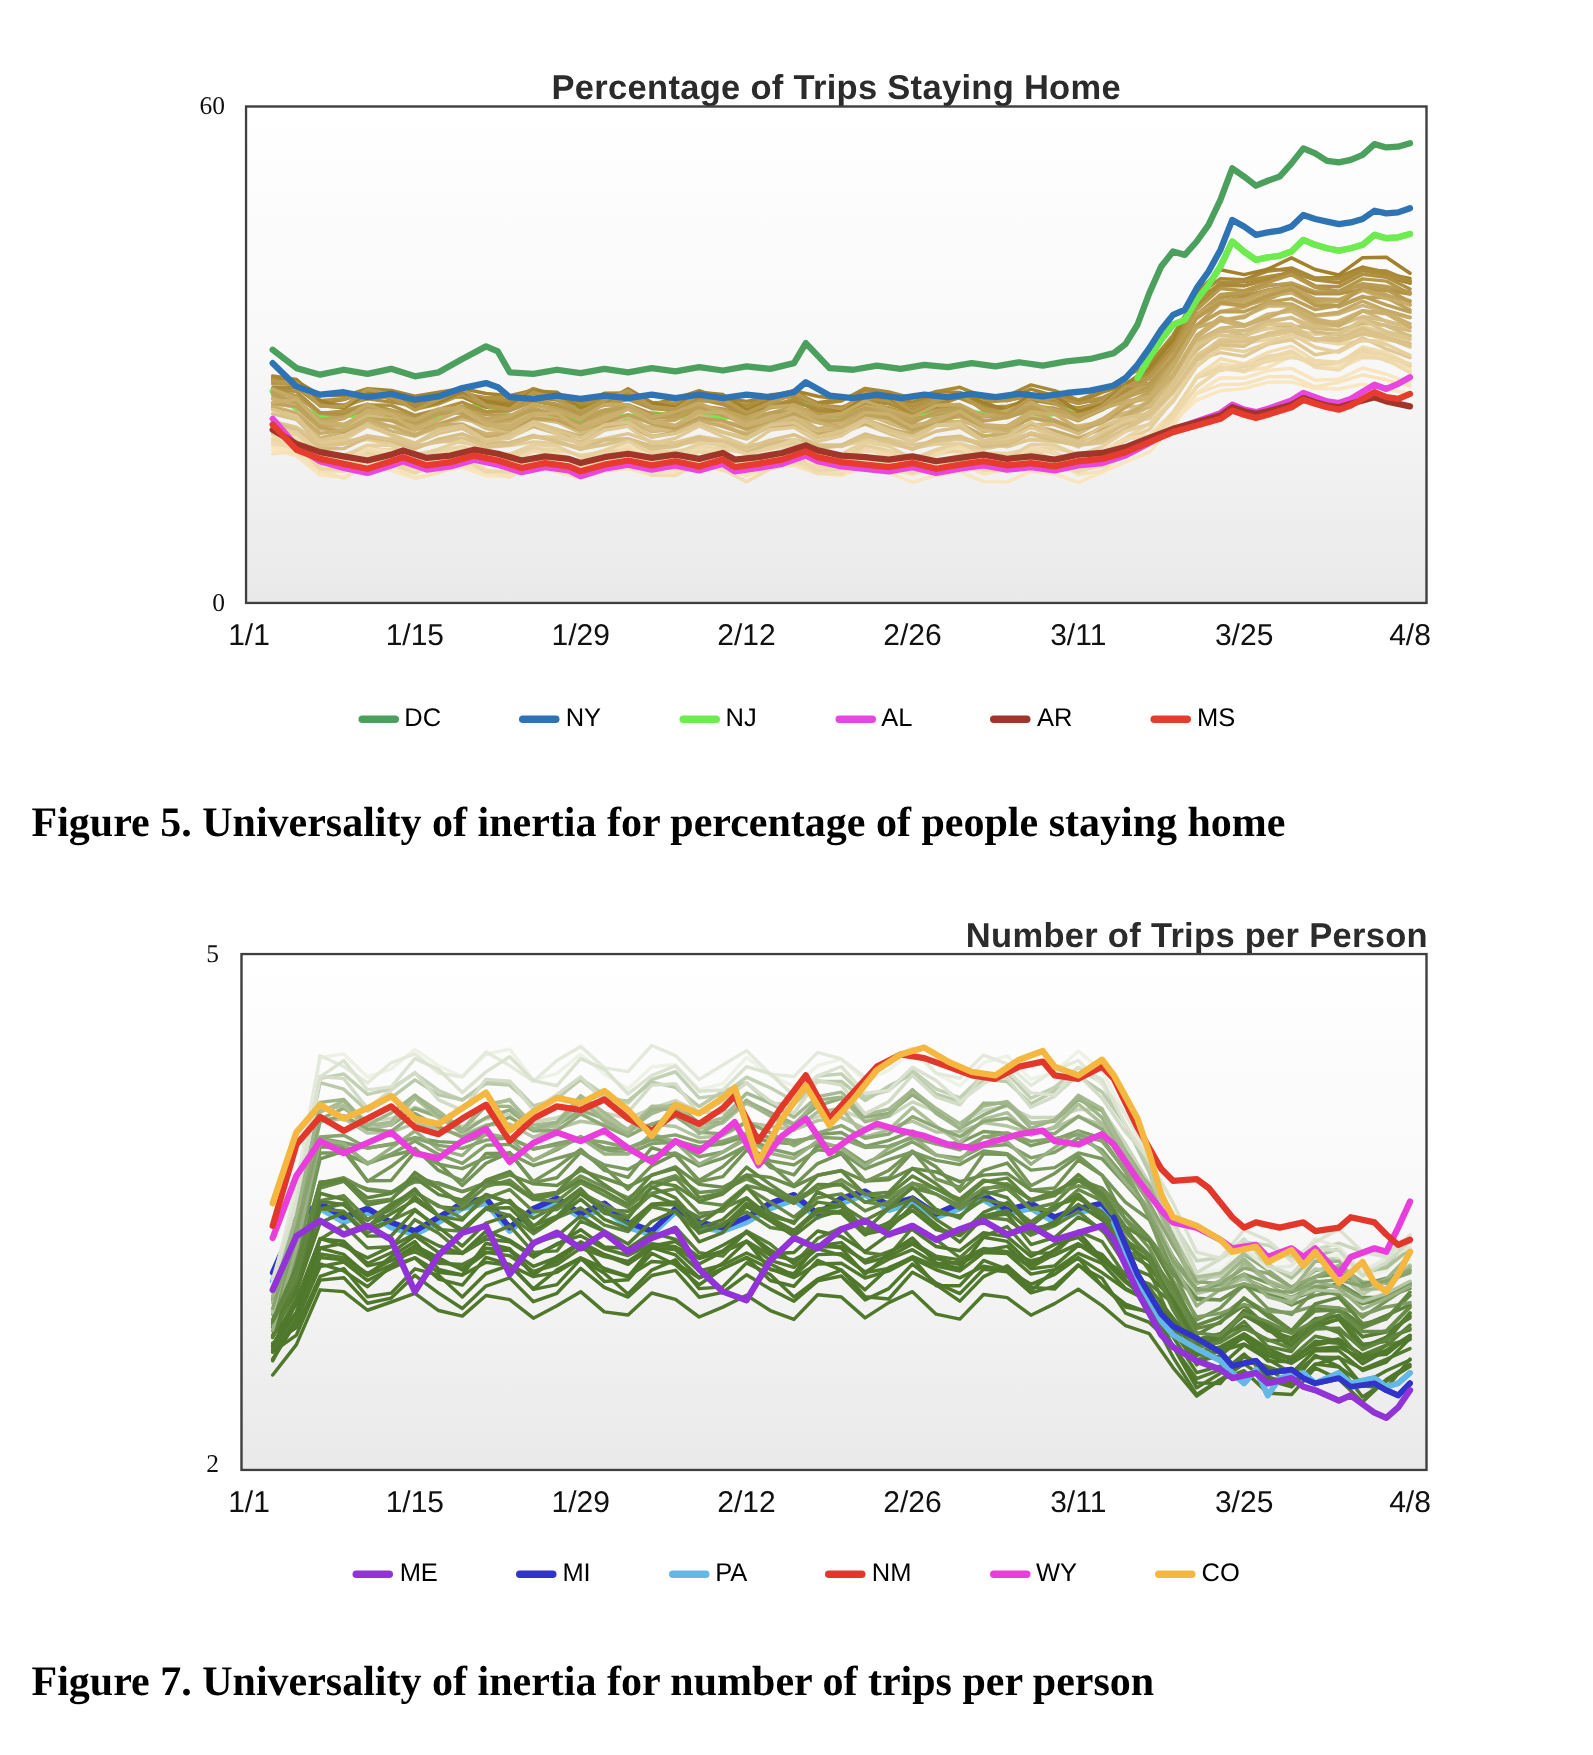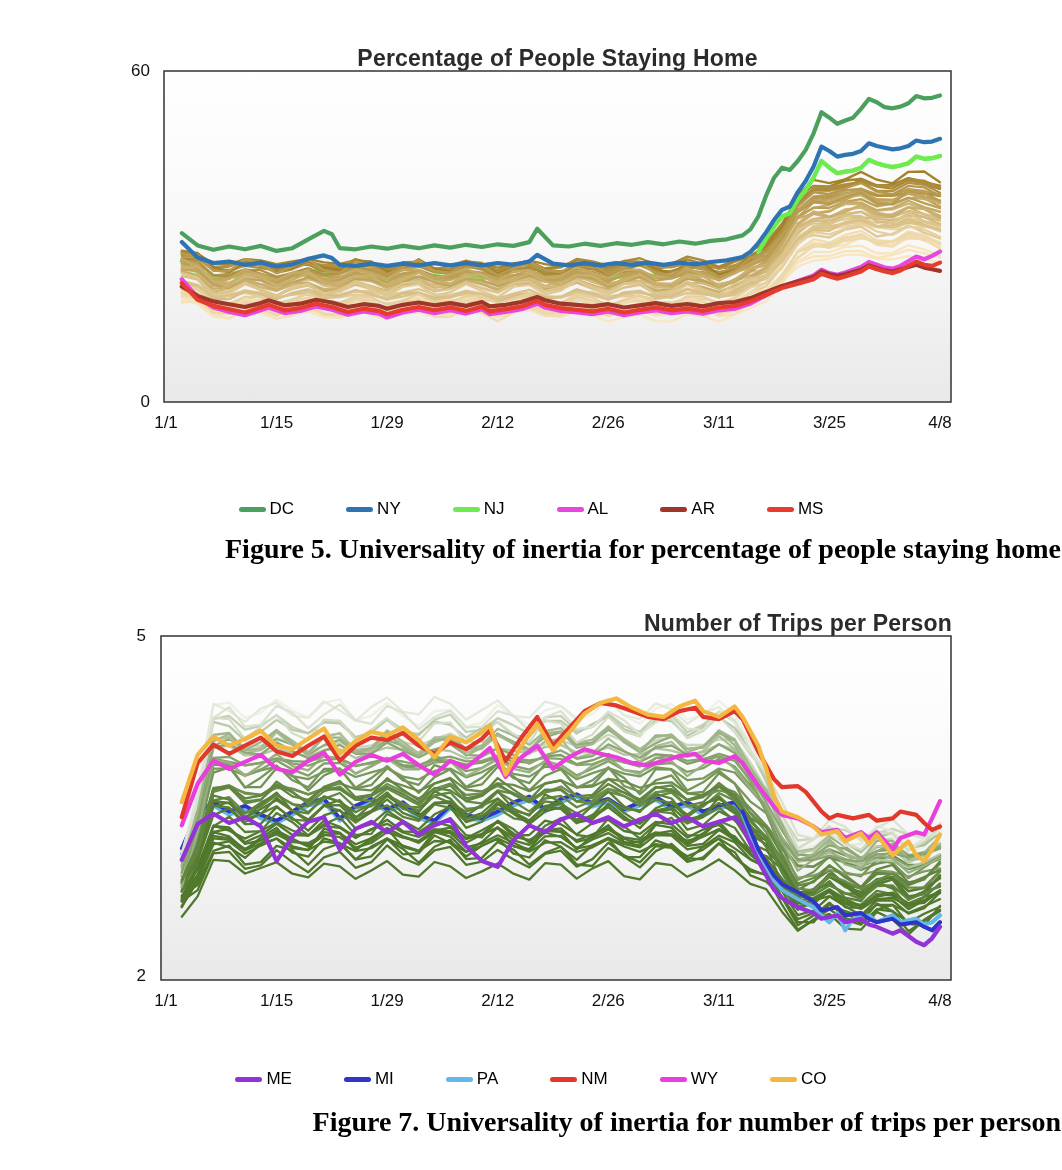--- a/index.html
+++ b/index.html
@@ -5,40 +5,40 @@
   html,body{margin:0;padding:0;background:#fff;}
   .page{position:relative;width:1062px;height:1170px;background:#fff;overflow:hidden;
         font-family:"Liberation Sans",sans-serif;}
   .chart-title{position:absolute;text-align:center;font-size:23px;font-weight:700;
         color:#2b2b2b;letter-spacing:.2px;}
   .t0{left:163px;width:789px;top:26px;}
   .t1{left:160px;width:792px;top:591px;text-align:right;}
   .plot-host{position:absolute;}
   .ph0{left:163px;top:70px;width:789px;height:333px;}
   .ph1{left:160px;top:635px;width:792px;height:346px;}
-  .ytick{position:absolute;width:46px;text-align:right;font-size:17px;color:#111;}
+  .ytick{position:absolute;width:46px;text-align:right;font-size:17px;color:#111;font-family:Liberation Serif, serif;}
   .yt0a{left:104px;top:61px;} .yt0b{left:104px;top:392px;}
   .yt1a{left:100px;top:626px;} .yt1b{left:100px;top:966px;}
-  .xlab{position:absolute;width:64px;text-align:center;font-size:17px;color:#111;}
+  .xlab{position:absolute;width:64px;text-align:center;font-size:20px;color:#111;}
   .legend{position:absolute;left:0;width:1062px;display:flex;justify-content:center;
-        gap:52px;align-items:center;font-size:17px;color:#000;font-weight:500;margin-top:30px;}
+        gap:52px;align-items:center;font-size:17px;color:#000;font-weight:500;}
   .lg0{top:469px;} .lg1{top:1039px;}
   .leg-item{display:flex;align-items:center;}
   .leg-swatch{display:inline-block;width:27px;height:5px;border-radius:3px;margin-right:4px;}
-  .caption{position:absolute;left:21px;width:1040px;text-align:right;
+  .caption{position:absolute;left:21px;width:1040px;text-align:left;
         font-family:"Liberation Serif",serif;font-weight:700;font-size:28px;color:#000;}
   .cap0{top:505px;} .cap1{top:1078px;}
 </style>
 </head>
 <body>
 
 <div class="page">
 
   <section>
-    <h2 class="chart-title t0">Percentage of People Staying Home</h2>
+    <h2 class="chart-title t0">Percentage of Trips Staying Home</h2>
     <span class="ytick yt0a">60</span>
     <span class="ytick yt0b">0</span>
     <div class="plot-host ph0" id="plot0"><svg width="789" height="333" viewBox="0 0 789 333">
           <defs>
             <linearGradient id="grad0" x1="0" y1="0" x2="0" y2="1">
               <stop offset="0%" stop-color="#ffffff"></stop>
               <stop offset="50%" stop-color="#f8f8f8"></stop>
               <stop offset="100%" stop-color="#e9e9e9"></stop>
             </linearGradient>
           </defs>

